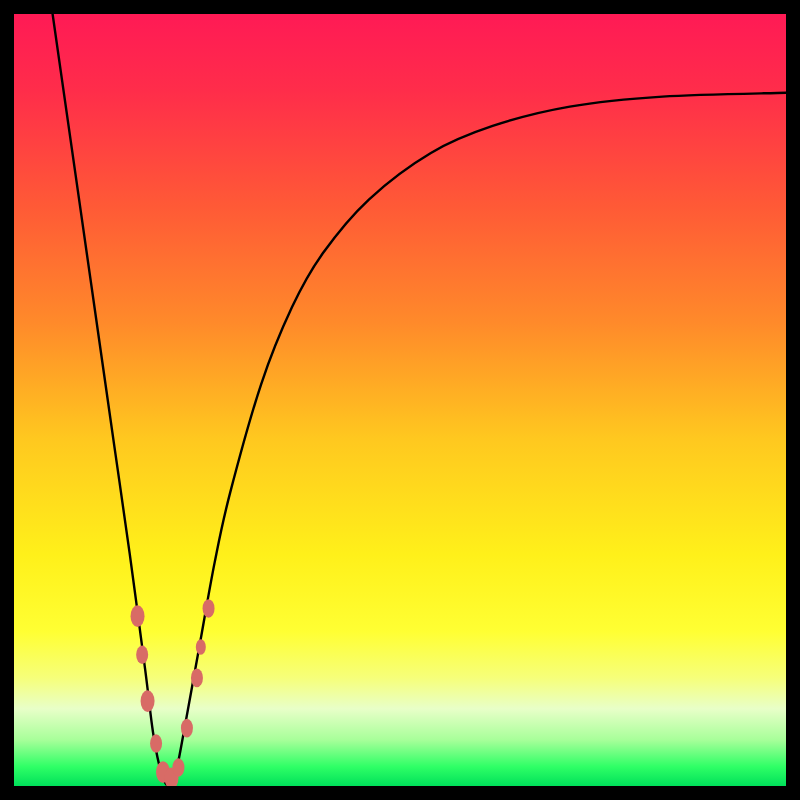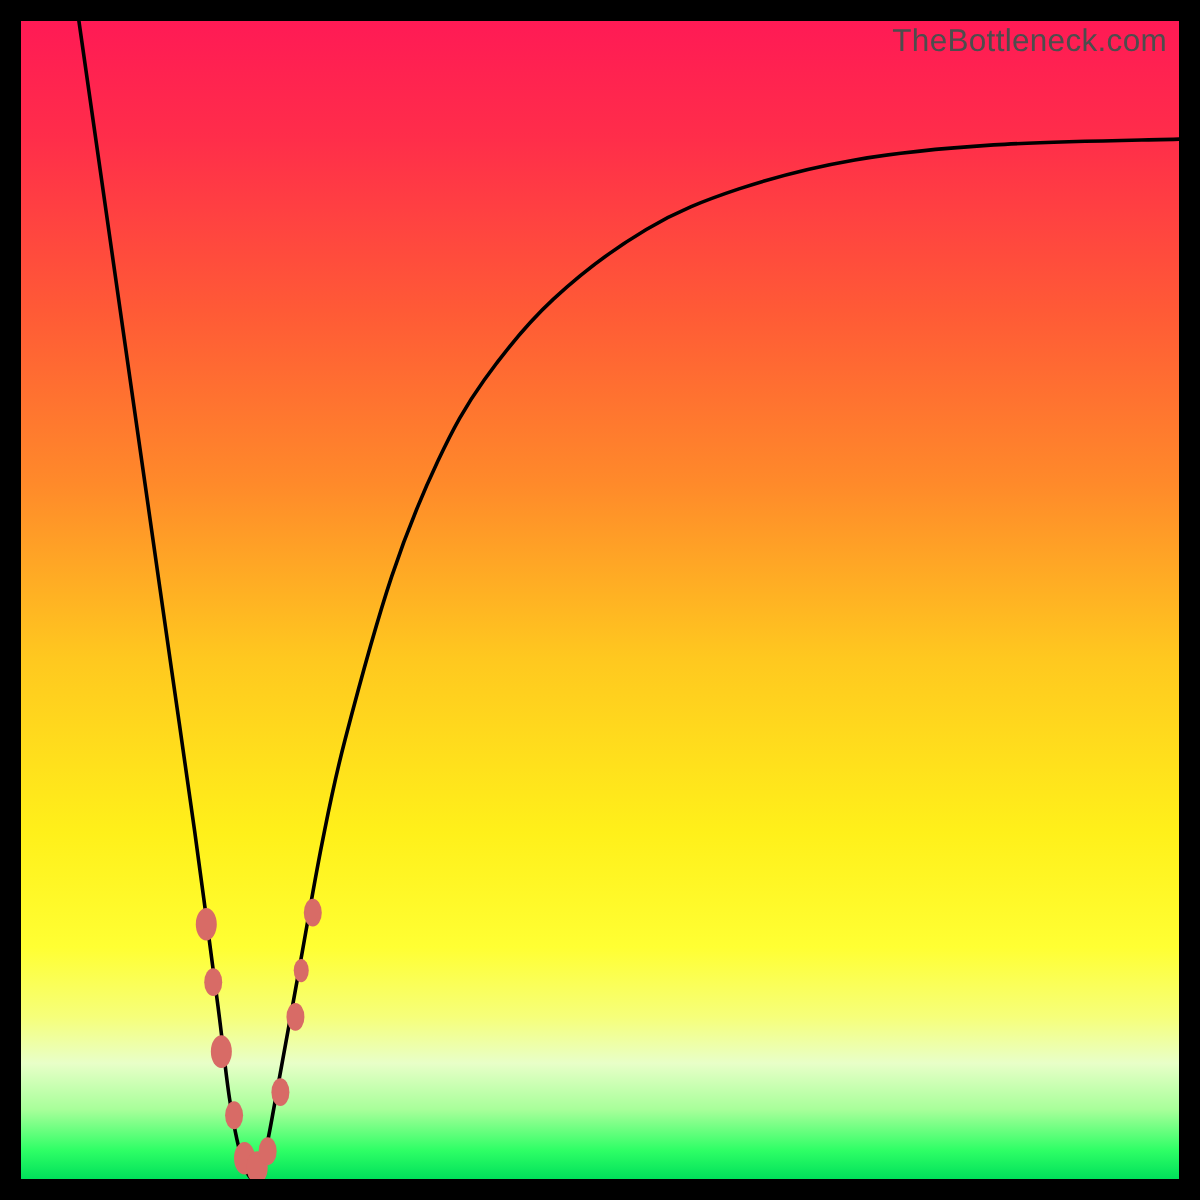--- a/index.html
+++ b/index.html
@@ -80,16 +80,15 @@
           <ellipse cx="149.00" cy="758.10" rx="7.00" ry="10.85" fill="#d86b66" stroke="#b84e49" stroke-width="0"></ellipse>
           <ellipse cx="157.49" cy="764.28" rx="7.00" ry="10.85" fill="#d86b66" stroke="#b84e49" stroke-width="0"></ellipse>
           <ellipse cx="164.44" cy="753.47" rx="6.00" ry="9.30" fill="#d86b66" stroke="#b84e49" stroke-width="0"></ellipse>
           <ellipse cx="172.93" cy="714.10" rx="6.00" ry="9.30" fill="#d86b66" stroke="#b84e49" stroke-width="0"></ellipse>
           <ellipse cx="182.96" cy="663.92" rx="6.00" ry="9.30" fill="#d86b66" stroke="#b84e49" stroke-width="0"></ellipse>
           <ellipse cx="186.82" cy="633.04" rx="5.00" ry="7.75" fill="#d86b66" stroke="#b84e49" stroke-width="0"></ellipse>
           <ellipse cx="194.54" cy="594.44" rx="6.00" ry="9.30" fill="#d86b66" stroke="#b84e49" stroke-width="0"></ellipse>
         </g>
     </svg>
 
-    <div class="watermark">TheBottleneck.com</div>
 
   </div>
 </div>
 
 </body></html>

